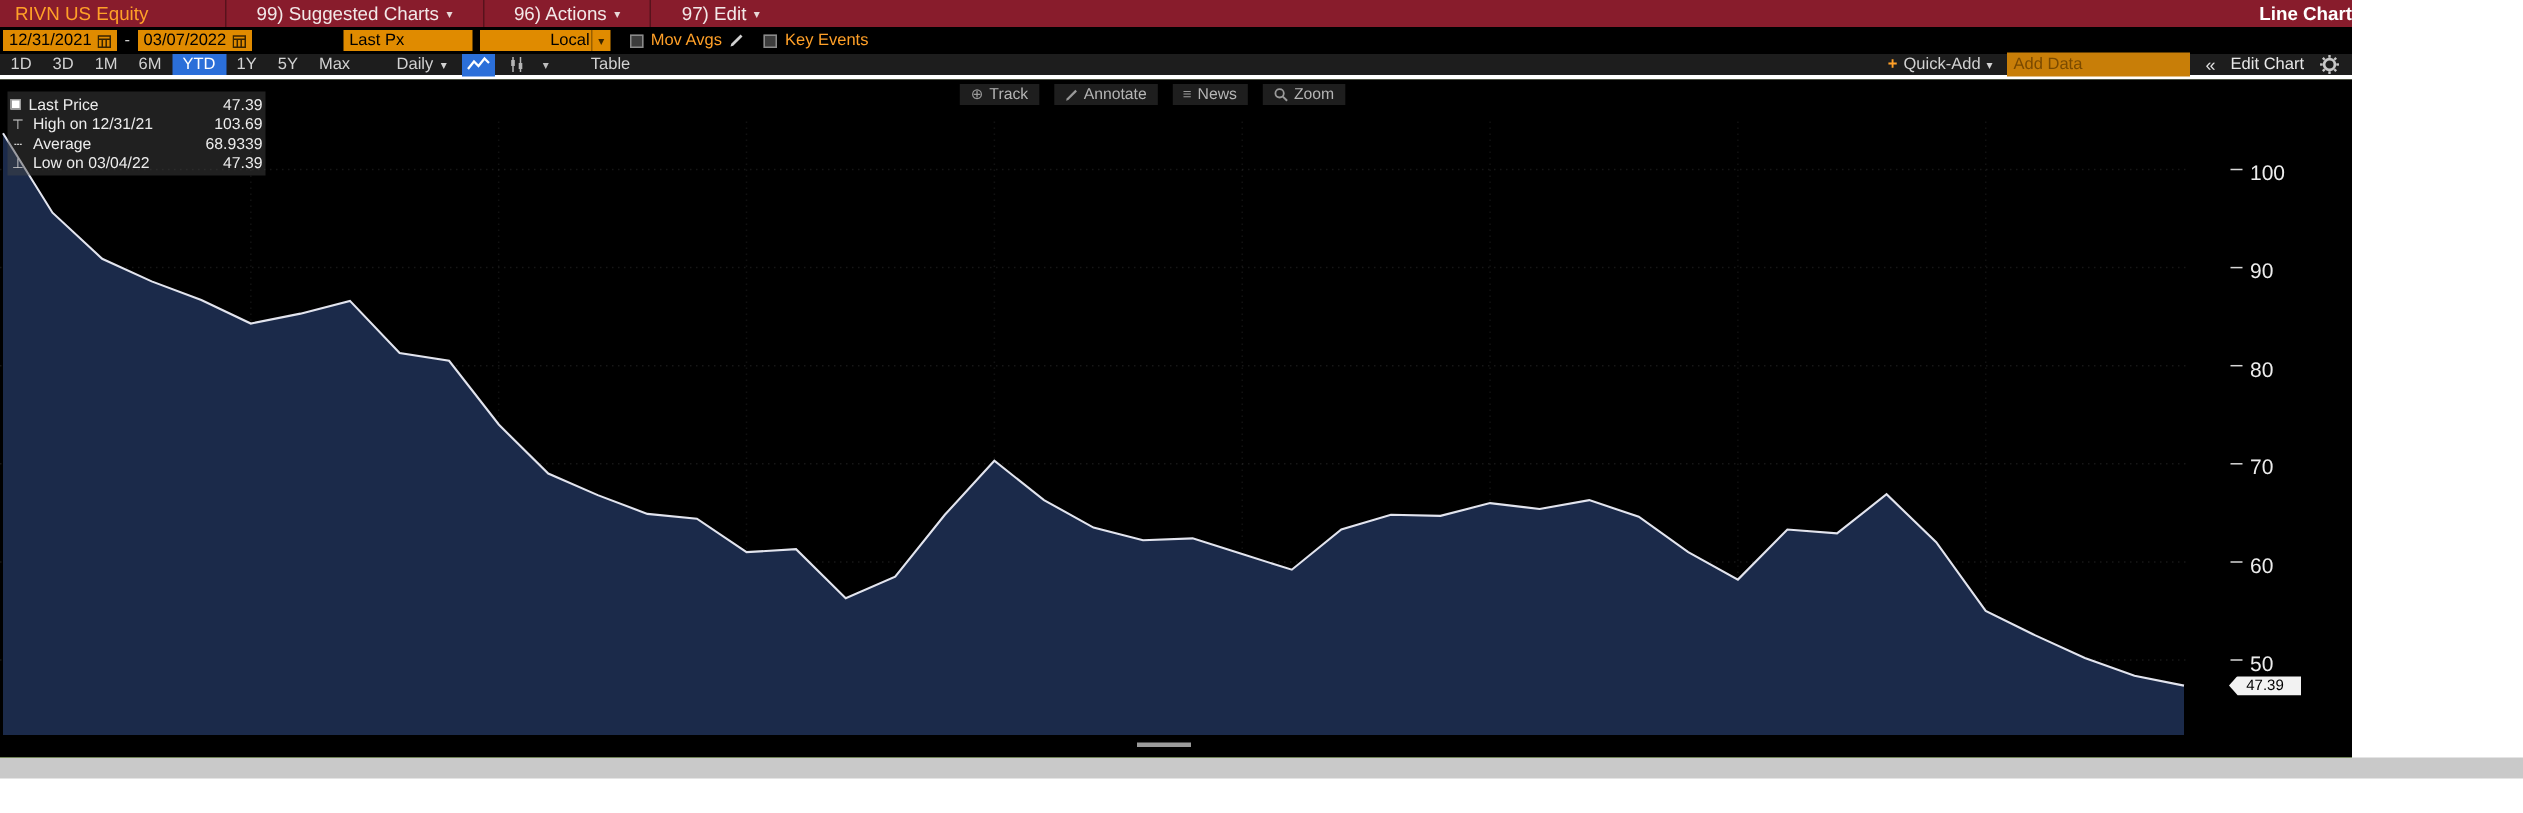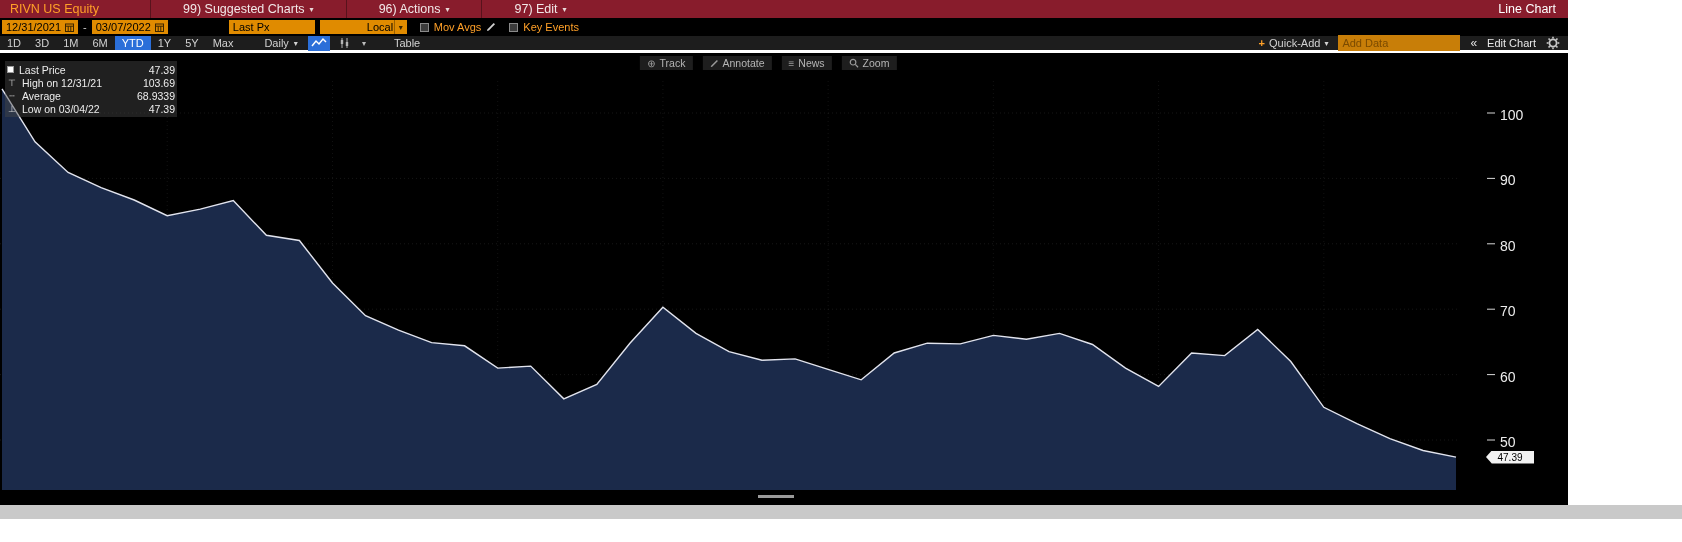--- a/index.html
+++ b/index.html
@@ -5,24 +5,24 @@
 <style>
   * { box-sizing: border-box; }
   html,body { margin:0; padding:0; width:1682px; height:542px; background:#ffffff; overflow:hidden;
               font-family:"Liberation Sans", sans-serif; }
   .terminal { position:relative; width:1568px; height:505px; background:#4d7c0f; overflow:hidden; }
 
   
   .row1 { height:18px; background:#881c2c; display:flex; align-items:center; font-size:12.5px; }
   .security { color:#ffa028; padding:0 10px; width:150px; white-space:nowrap; }
   .menus { display:flex; height:100%; }
-  .menu { display:flex; align-items:center; gap:5px; padding:0 32px; color:#f2e8e8;
+  .menu { display:flex; align-items:center; gap:5px; padding:0 20px; color:#f2e8e8;
           border-left:1px solid rgba(0,0,0,0.35); cursor:default; white-space:nowrap; }
   .menu .caret { font-size:8px; color:#e8d8d8; }
-  .chart-title { margin-left:auto; color:#ffffff; font-weight:normal; padding-right:12px; white-space:nowrap; }
+  .chart-title { margin-left:auto; color:#ffffff; font-weight:bold; white-space:nowrap; }
 
   
   .row2 { height:18px; background:#000; display:flex; align-items:center; gap:5px; padding-left:2px; font-size:11px; }
   .field { background:#e08b00; color:#000; height:14px; display:flex; align-items:center;
            padding:0 4px; gap:4px; white-space:nowrap; }
   .field-group { display:flex; align-items:center; }
   .dd { background:#e08b00; border-left:1px solid #9a6000; height:14px; width:13px;
         display:flex; align-items:center; justify-content:center; color:#3a2500; font-size:8px; }
   .dash { color:#cccccc; }
   .checkbox { width:9px; height:9px; background:#3c3c3c; border:1px solid #8a8a8a; display:inline-block; }

